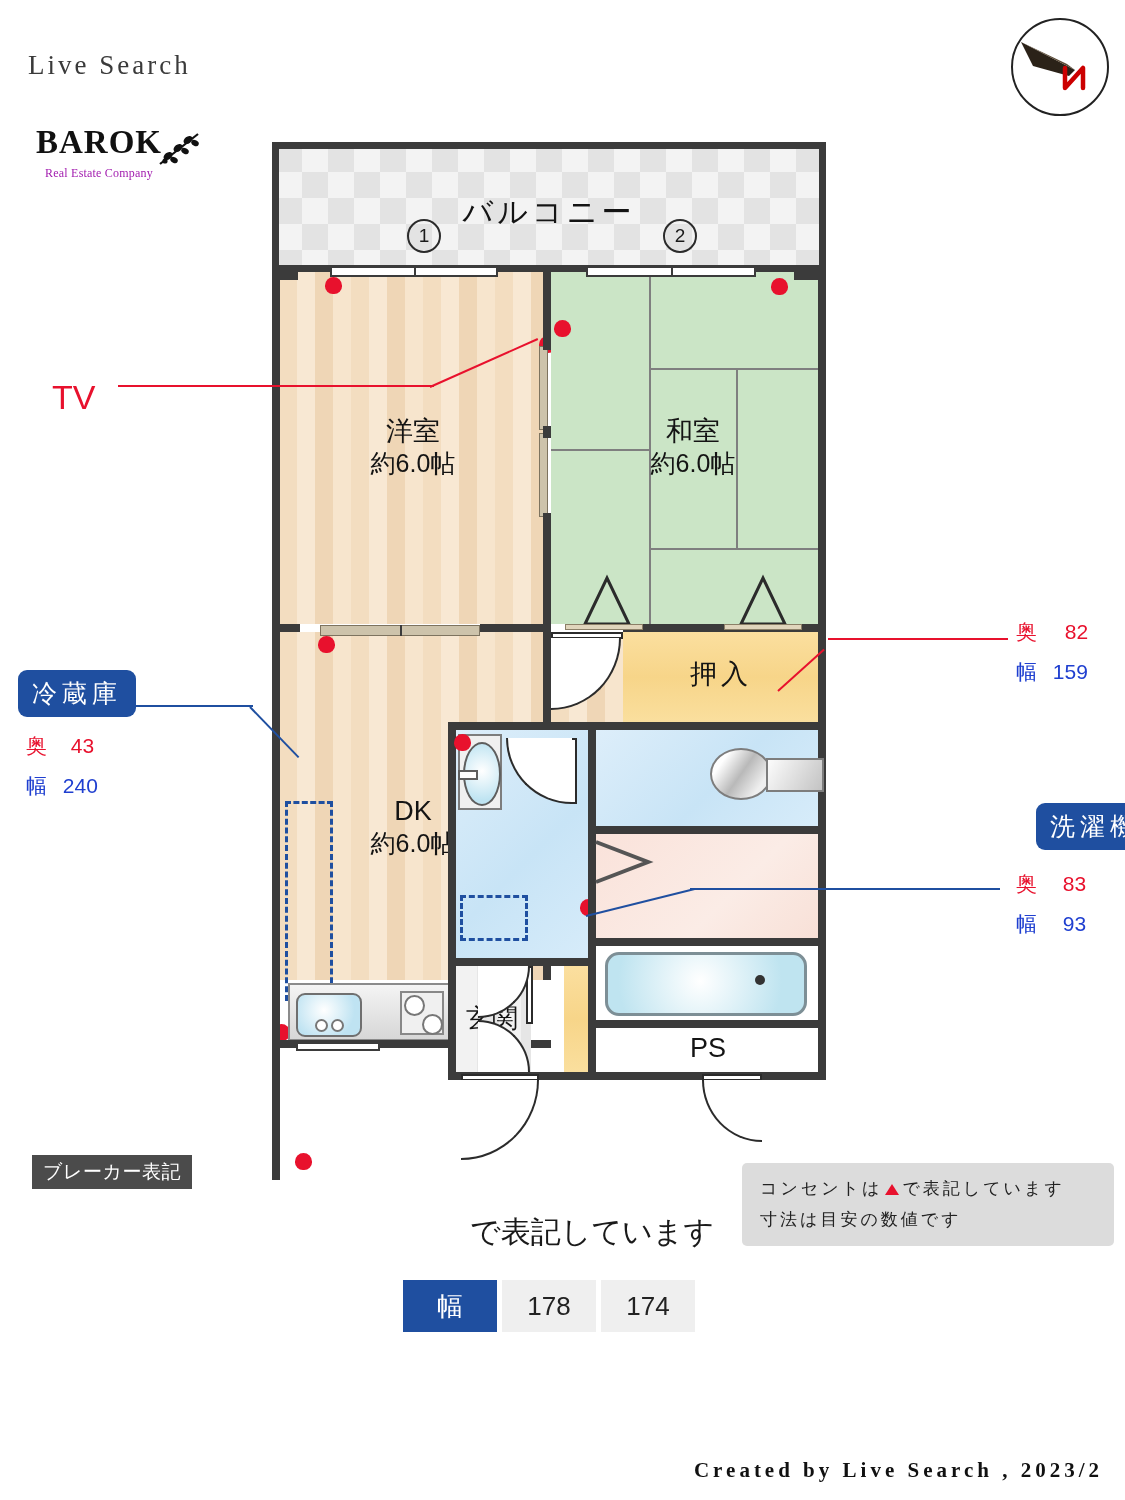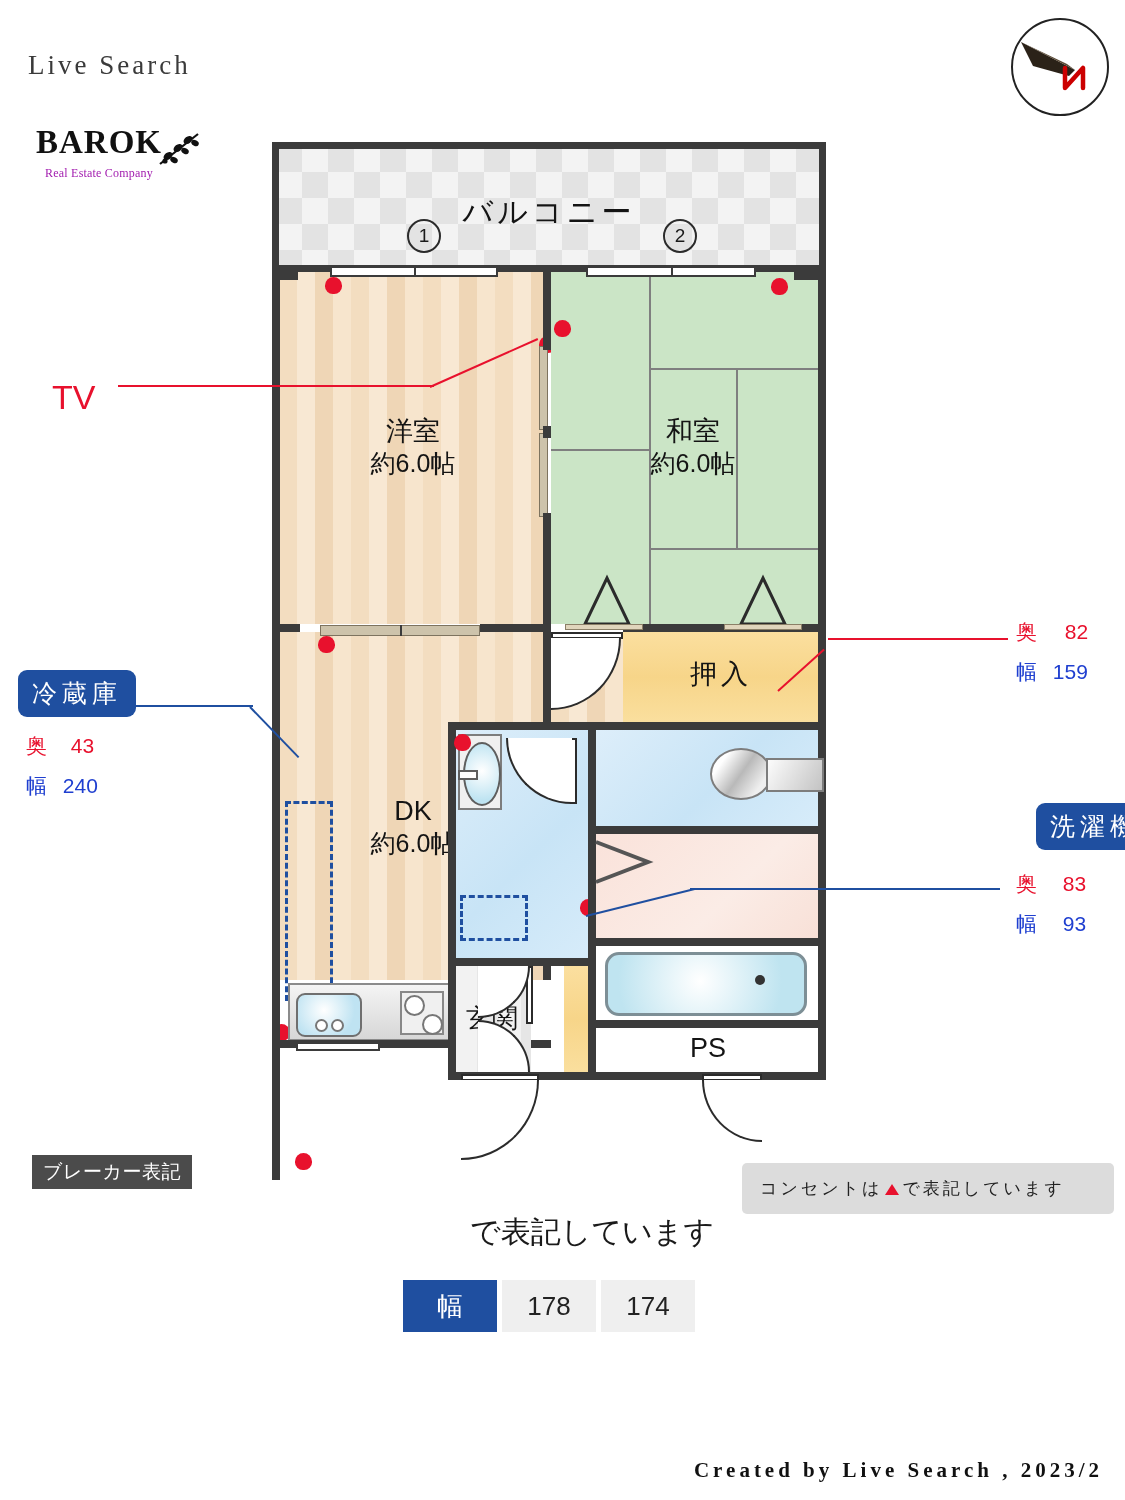--- a/index.html
+++ b/index.html
@@ -373,20 +373,21 @@
 <div class="leader-r" style="left:778px;top:690px;width:62px;transform:rotate(-42deg);"></div>
 
 <div id="breaker">
   <div class="bhead">ブレーカー表記</div>
 </div>
 
 <div id="note">
   <div>
     <span>コンセントは</span><span class="note-tri"></span><span>で表記しています</span>
   </div>
+  <div>寸法は目安の数値です</div>
 </div>
 
 <div id="curtain-title">で表記しています</div>
 <table id="curtain-table">
   <tbody>
   <tr>
     <td class="hd">幅</td>
     <td class="cl">178</td>
     <td class="cl">174</td>
   </tr>

